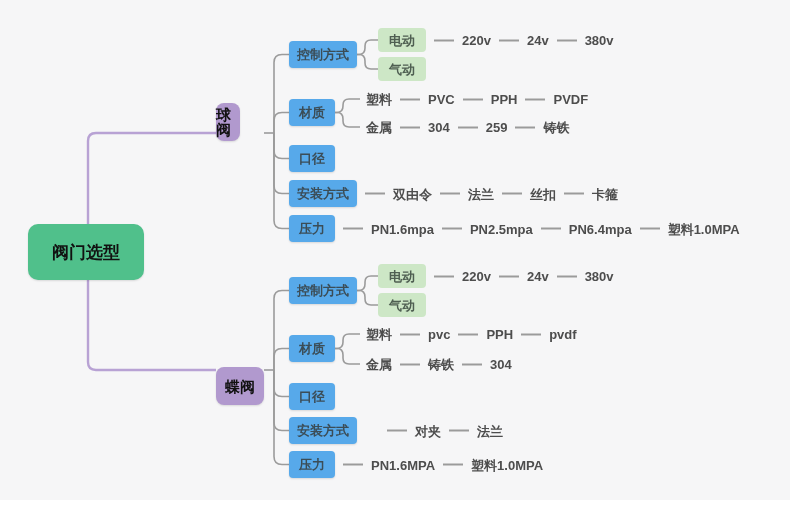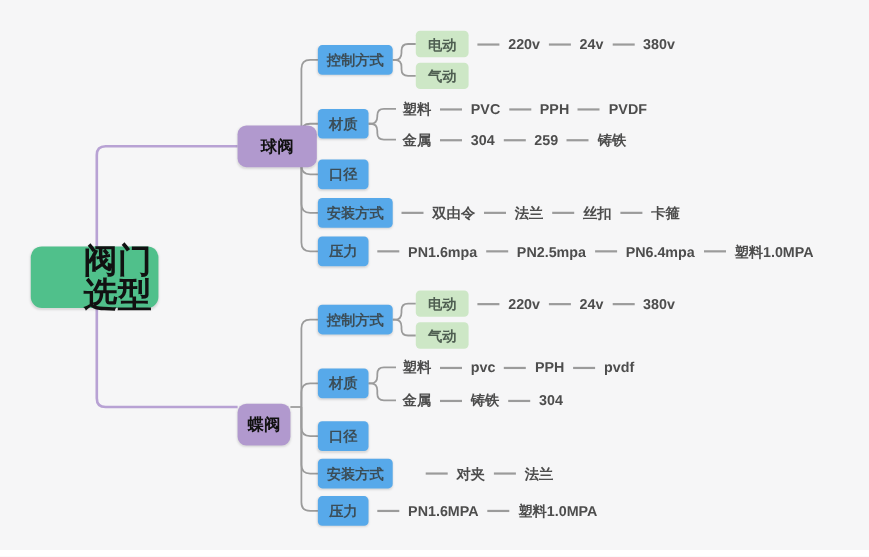--- a/index.html
+++ b/index.html
@@ -11,21 +11,21 @@
   html,body{margin:0;padding:0;}
   body{font-family:"Liberation Sans","DejaVu Sans",sans-serif;background:#ffffff;}
   #stage{position:relative;width:790px;height:506px;background:var(--bg);overflow:hidden;}
   #wires{position:absolute;left:0;top:0;width:790px;height:506px;}
   #wires path{fill:none;}
   #wires path.gline{stroke:var(--line-gray);stroke-width:1.6;}
   #wires path.pline{stroke:var(--line-purple);stroke-width:2.4;}
   .box{position:absolute;display:flex;align-items:center;justify-content:center;
        font-weight:bold;box-sizing:border-box;line-height:1;
        box-shadow:0 1px 2px rgba(0,0,0,0.12);}
-  .root{background:var(--root-green);color:var(--root-text);font-size:31px;border-radius:10px;padding-left:48px;}
+  .root{background:var(--root-green);color:var(--root-text);font-size:17px;border-radius:10px;}
   .purple{background:var(--branch-purple);color:var(--branch-text);font-size:15px;border-radius:8px;}
   .blue{background:var(--node-blue);color:var(--node-blue-text);font-size:13px;border-radius:4px;}
   .leaf{background:var(--leaf-green);color:var(--leaf-green-text);font-size:13px;border-radius:4px;box-shadow:none;}
   .row{position:absolute;display:flex;align-items:center;white-space:nowrap;transform:translateY(-50%);text-align:right;}
   .txt{font-size:13px;font-weight:bold;color:var(--text-dark);line-height:1;}
   .sep{width:20px;height:0;border-top:2px solid var(--line-gray);margin:0 8px;}
   .bottom-strip{position:absolute;left:0;bottom:0;width:790px;height:6px;background:#ffffff;}
 </style>
 </head>
 <body>
@@ -59,21 +59,21 @@
 
     <path class="gline" d="M357,290.5 H359 Q365,290.5 365,284 V282 Q365,276 371,276 H378"></path>
     <path class="gline" d="M357,290.5 H359 Q365,290.5 365,297 V299 Q365,305 371,305 H378"></path>
 
     <path class="gline" d="M335,348.5 H337 Q343,348.5 343,342 V340 Q343,334 349,334 H360"></path>
     <path class="gline" d="M335,348.5 H337 Q343,348.5 343,355 V358 Q343,364 349,364 H360"></path>
   </svg>
 
   <div class="box root" style="left:28px;top:224px;width:116px;height:56px;">阀门选型</div>
 
-  <div class="box purple" style="left:216px;top:114px;width:72px;height:38px;">球阀</div>
+  <div class="box purple" style="left:216px;top:103px;width:24px;height:38px;">球阀</div>
   <div class="box purple" style="left:216px;top:351px;width:48px;height:38px;margin-top:16px;">蝶阀</div>
 
   <div class="box blue" style="left:289px;top:41px;width:68px;height:27px;">控制方式</div>
   <div class="box blue" style="left:289px;top:99px;width:46px;height:27px;">材质</div>
   <div class="box blue" style="left:289px;top:145px;width:46px;height:27px;">口径</div>
   <div class="box blue" style="left:289px;top:180px;width:68px;height:27px;">安装方式</div>
   <div class="box blue" style="left:289px;top:215px;width:46px;height:27px;">压力</div>
 
   <div class="box leaf" style="left:378px;top:28px;width:48px;height:24px;">电动</div>
   <div class="box leaf" style="left:378px;top:57px;width:48px;height:24px;">气动</div>

